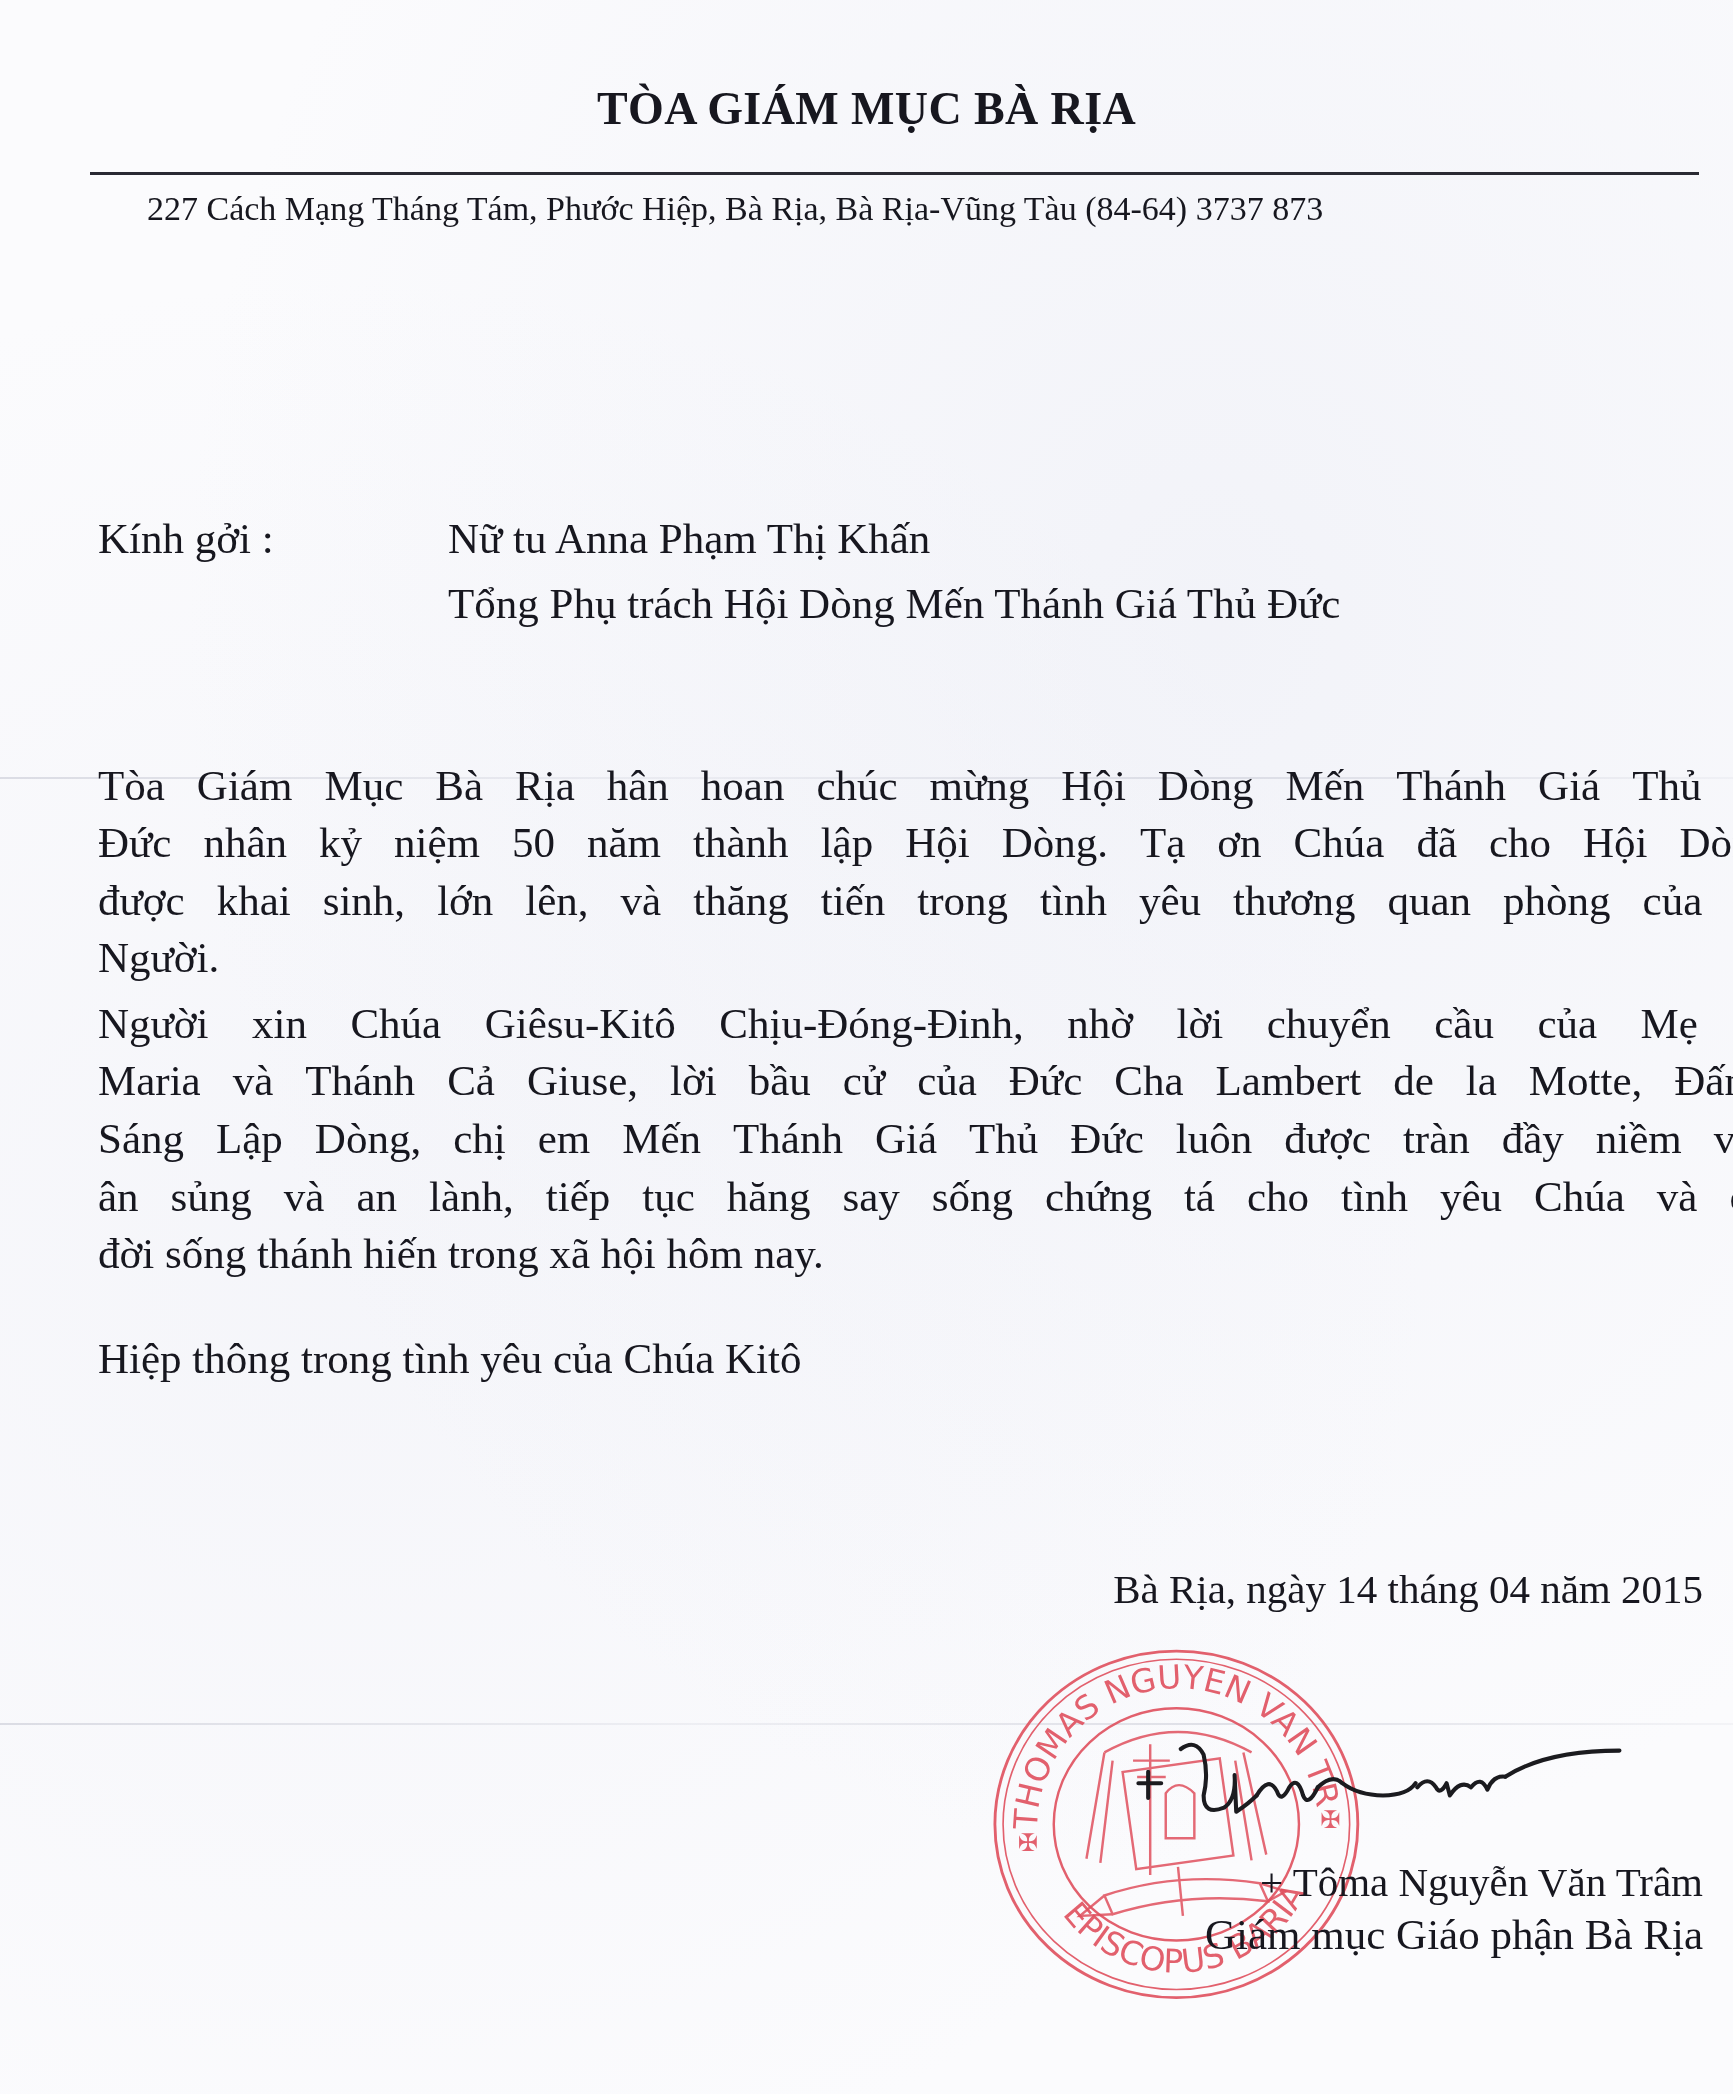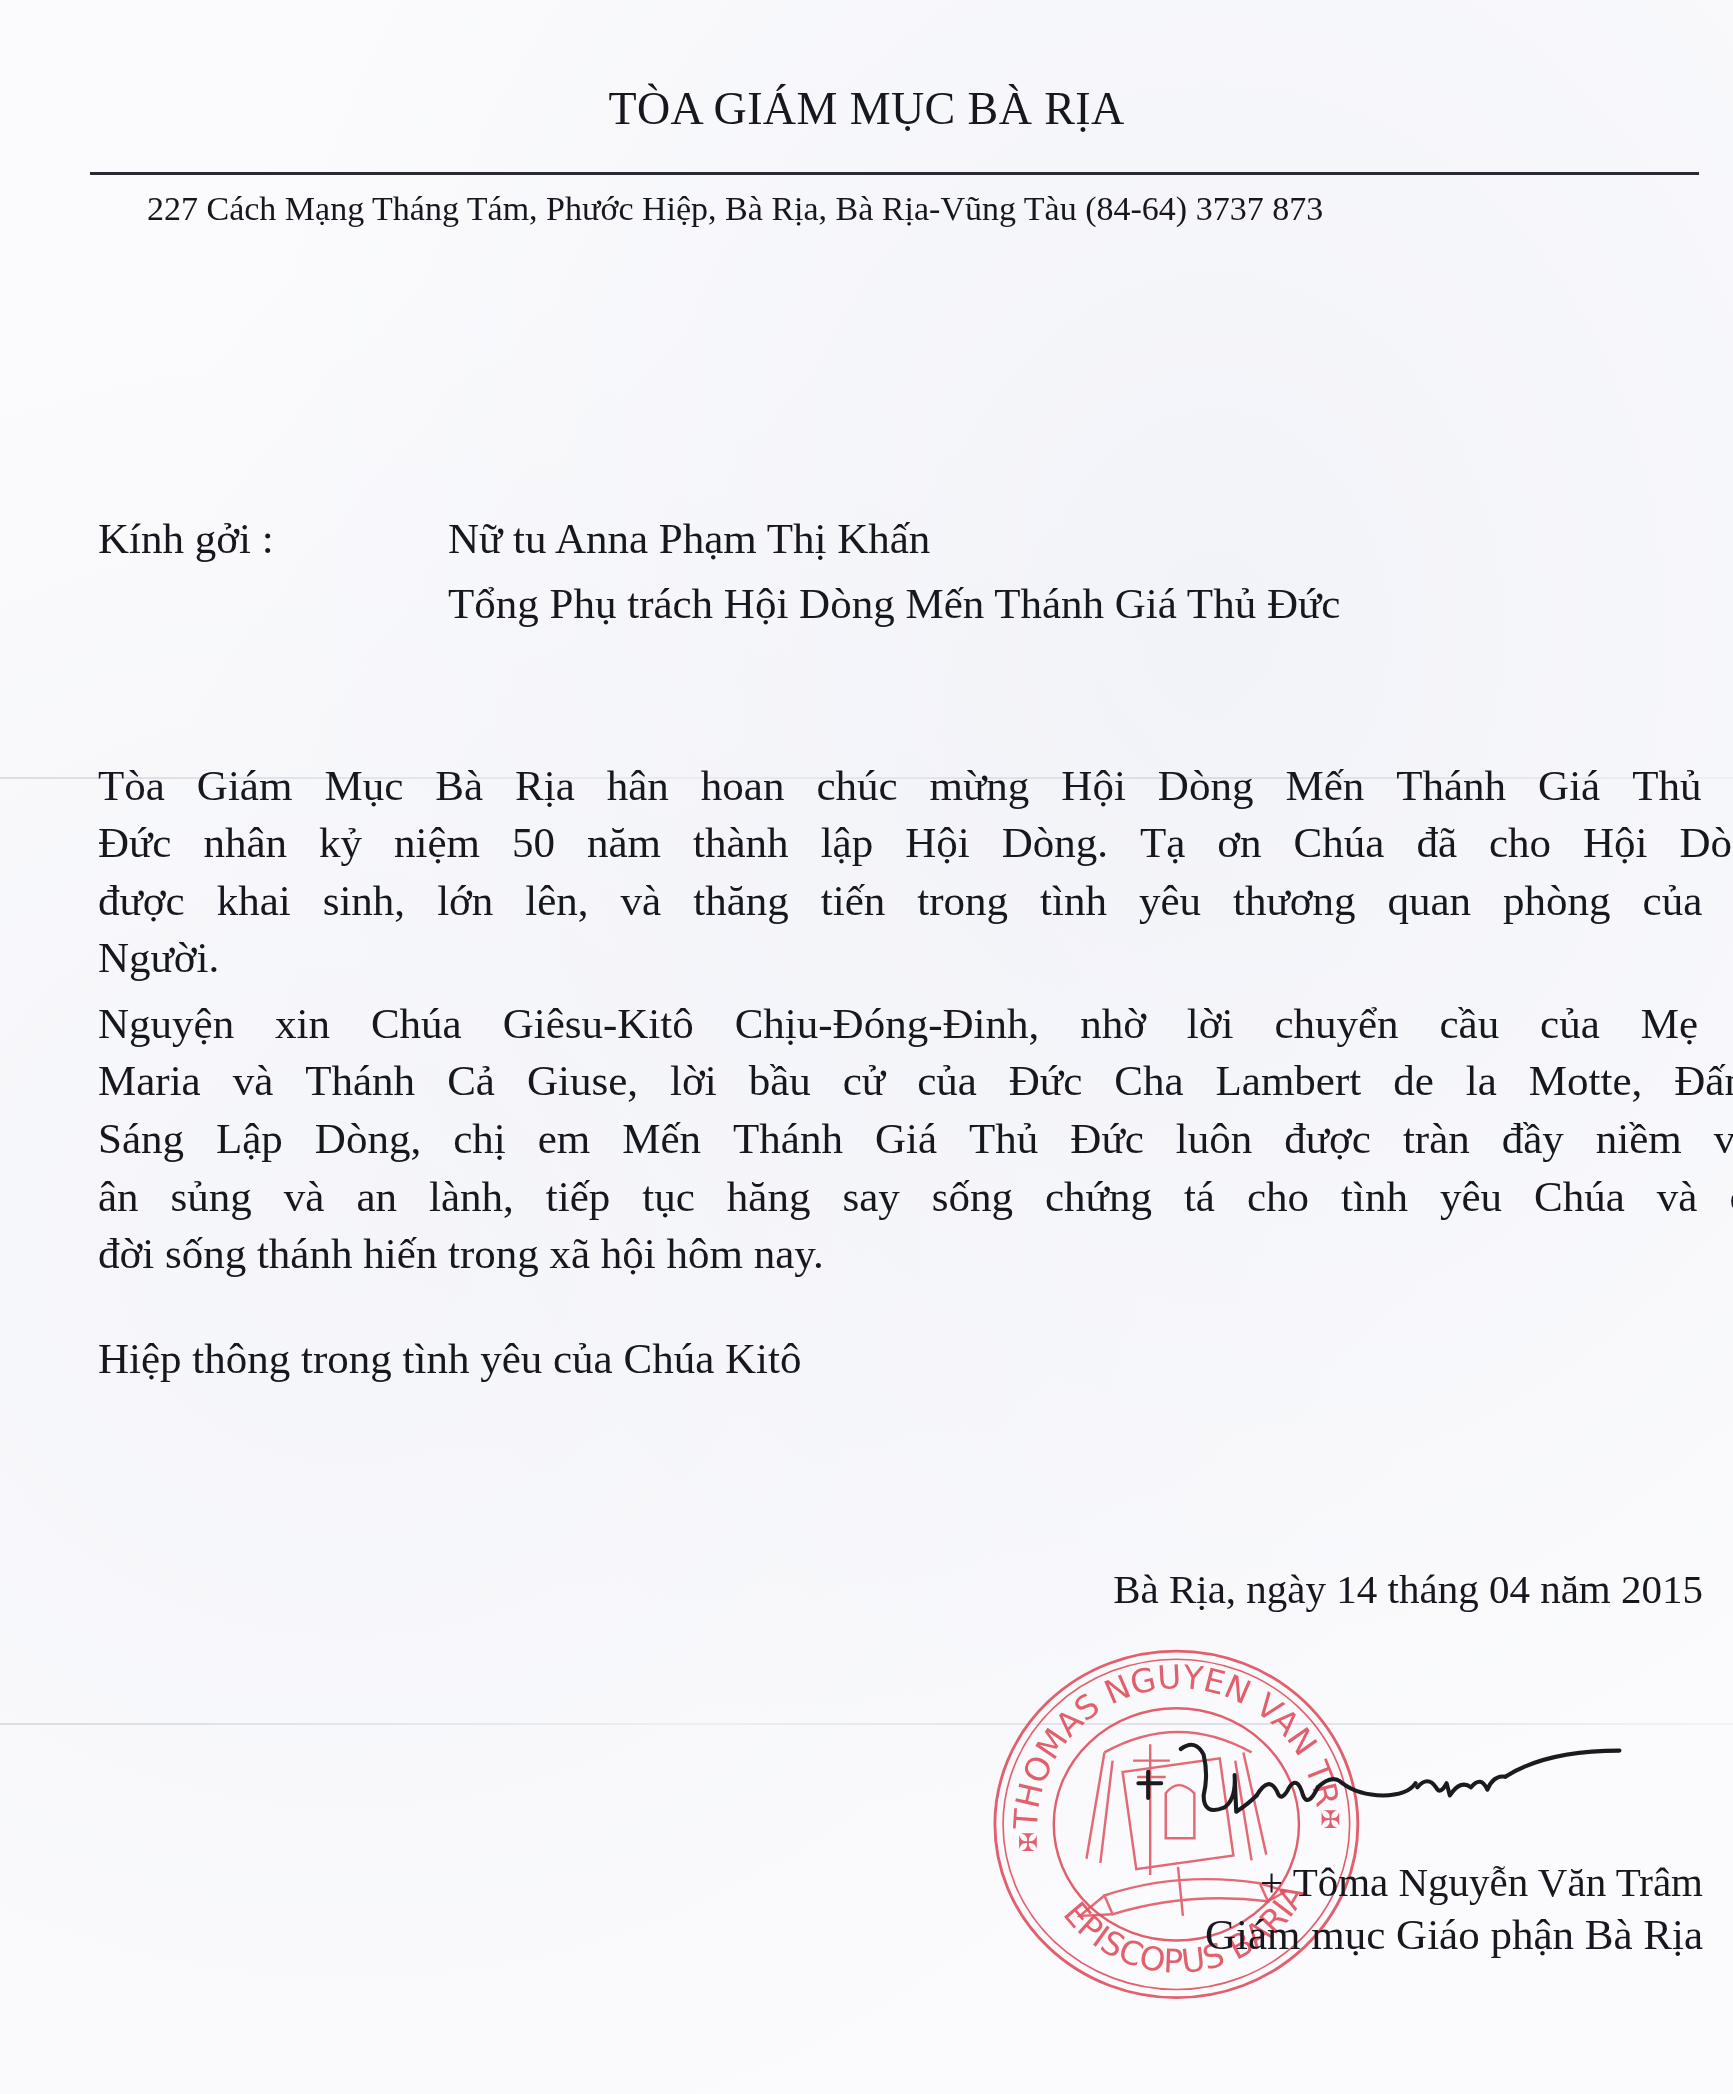--- a/index.html
+++ b/index.html
@@ -13,21 +13,21 @@
       position: absolute; inset: 0;
       background:
         radial-gradient(ellipse at 70% 30%, rgba(225,228,240,0.35), transparent 60%),
         radial-gradient(ellipse at 20% 60%, rgba(230,232,242,0.3), transparent 55%),
         #fbfbfd;
     }
     .fold { position: absolute; left: 0; width: 1733px; height: 1.6px;
       background: linear-gradient(90deg, rgba(190,192,205,0.5), rgba(205,207,218,0.25) 40%, rgba(190,192,205,0.45) 70%, rgba(210,212,222,0.2));
     }
     .line { position: absolute; white-space: nowrap; }
-    .heading { font-weight: normal; font-size: 46px; left: 0; width: 1733px; text-align: center; top: 82px; letter-spacing: 0.4px; }
+    .heading { font-weight: bold; font-size: 46px; left: 0; width: 1733px; text-align: center; top: 82px; letter-spacing: 0.4px; }
     .rule { position: absolute; left: 90px; width: 1609px; top: 172px; height: 3.3px; background: #2a2a33; }
     .address { font-size: 34px; top: 190px; left: 147px; }
     .body-text { font-size: 43px; left: 98px; text-align: center; }
     .just { display: flex; justify-content: space-between; width: 1600px; gap: 32px; }
     .just span { white-space: pre; }
     .right { right: 30px; text-align: right; font-size: 41px; }
     .seal { position: absolute; left: 990px; top: 1646px; width: 376px; height: 360px; }
     .sig { position: absolute; left: 1121px; top: 1718px; width: 524px; height: 106px; }
   </style>
 </head>
@@ -94,21 +94,21 @@
     <span>tình</span>
     <span>yêu</span>
     <span>thương</span>
     <span>quan</span>
     <span>phòng</span>
     <span>của</span>
   </div>
 <div class="line body-text" style="top:933px">Người.</div>
 
 <div class="line body-text just" style="top:999px">
-    <span>Nguyện</span>
+    <span>Người</span>
     <span>xin</span>
     <span>Chúa</span>
     <span>Giêsu-Kitô</span>
     <span>Chịu-Đóng-Đinh,</span>
     <span>nhờ</span>
     <span>lời</span>
     <span>chuyển</span>
     <span>cầu</span>
     <span>của</span>
     <span>Mẹ</span>

